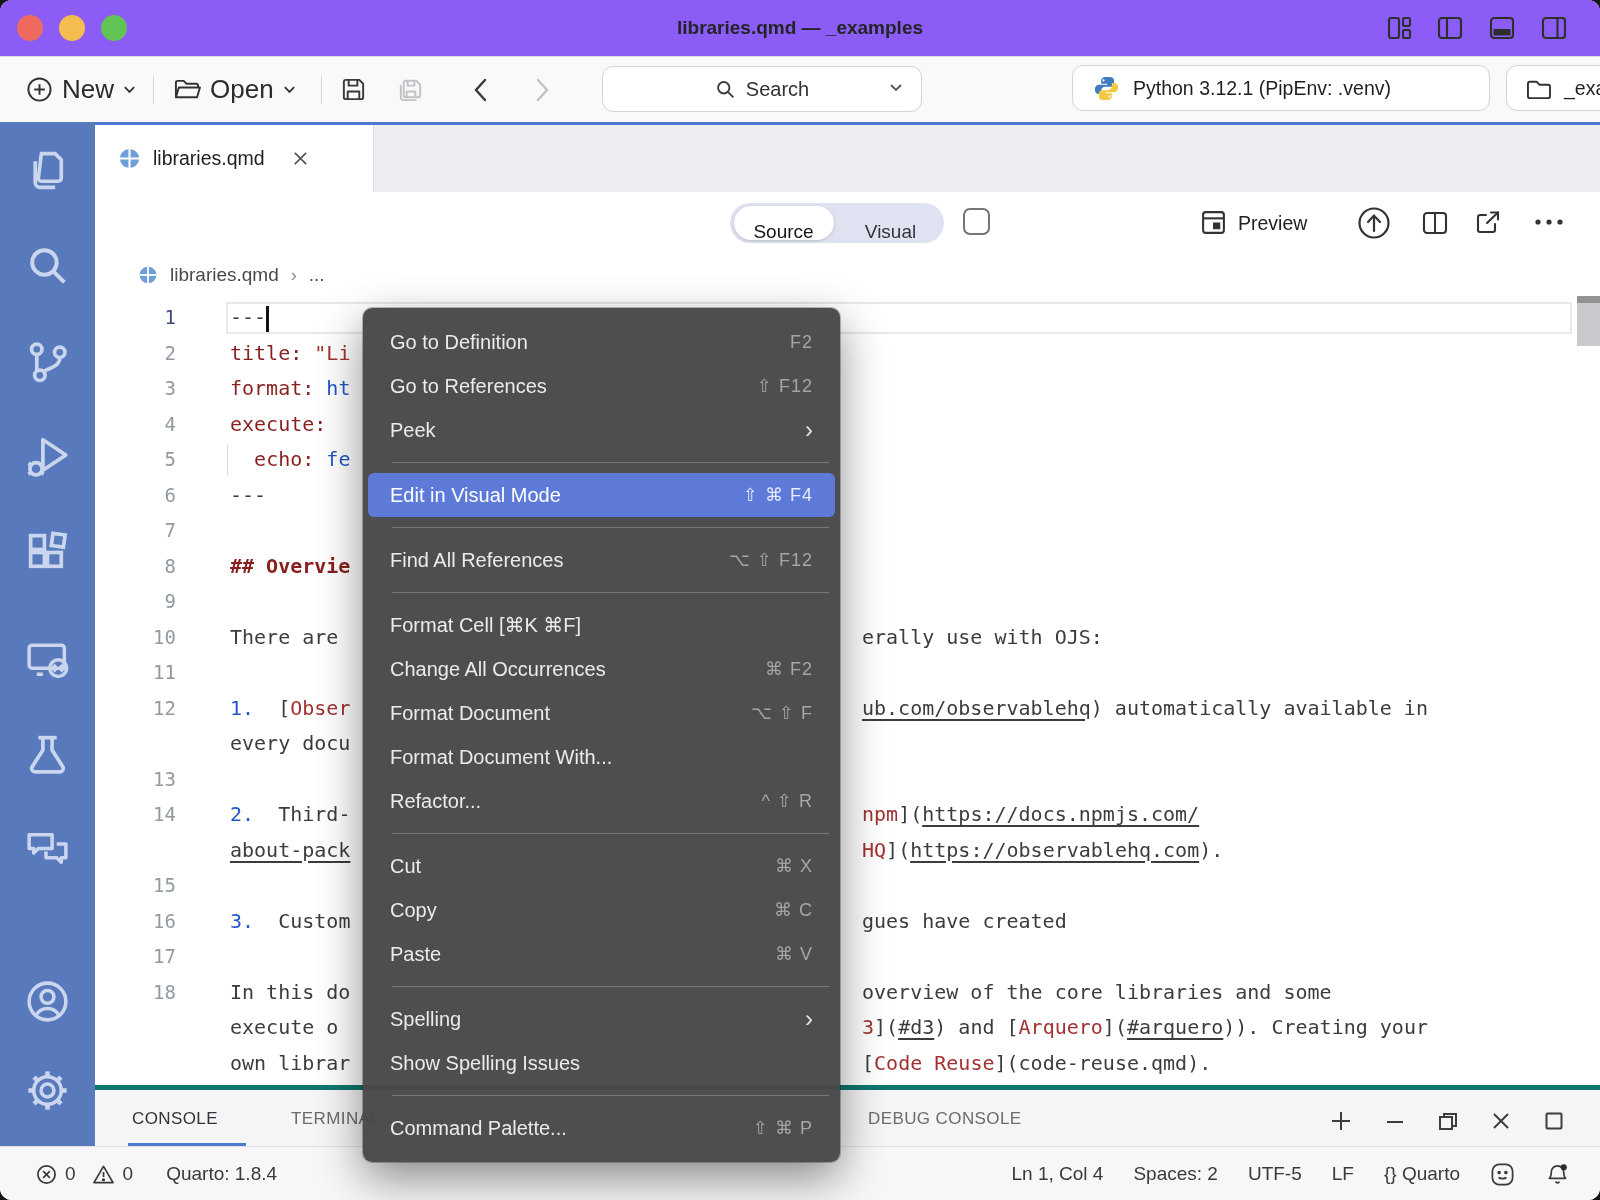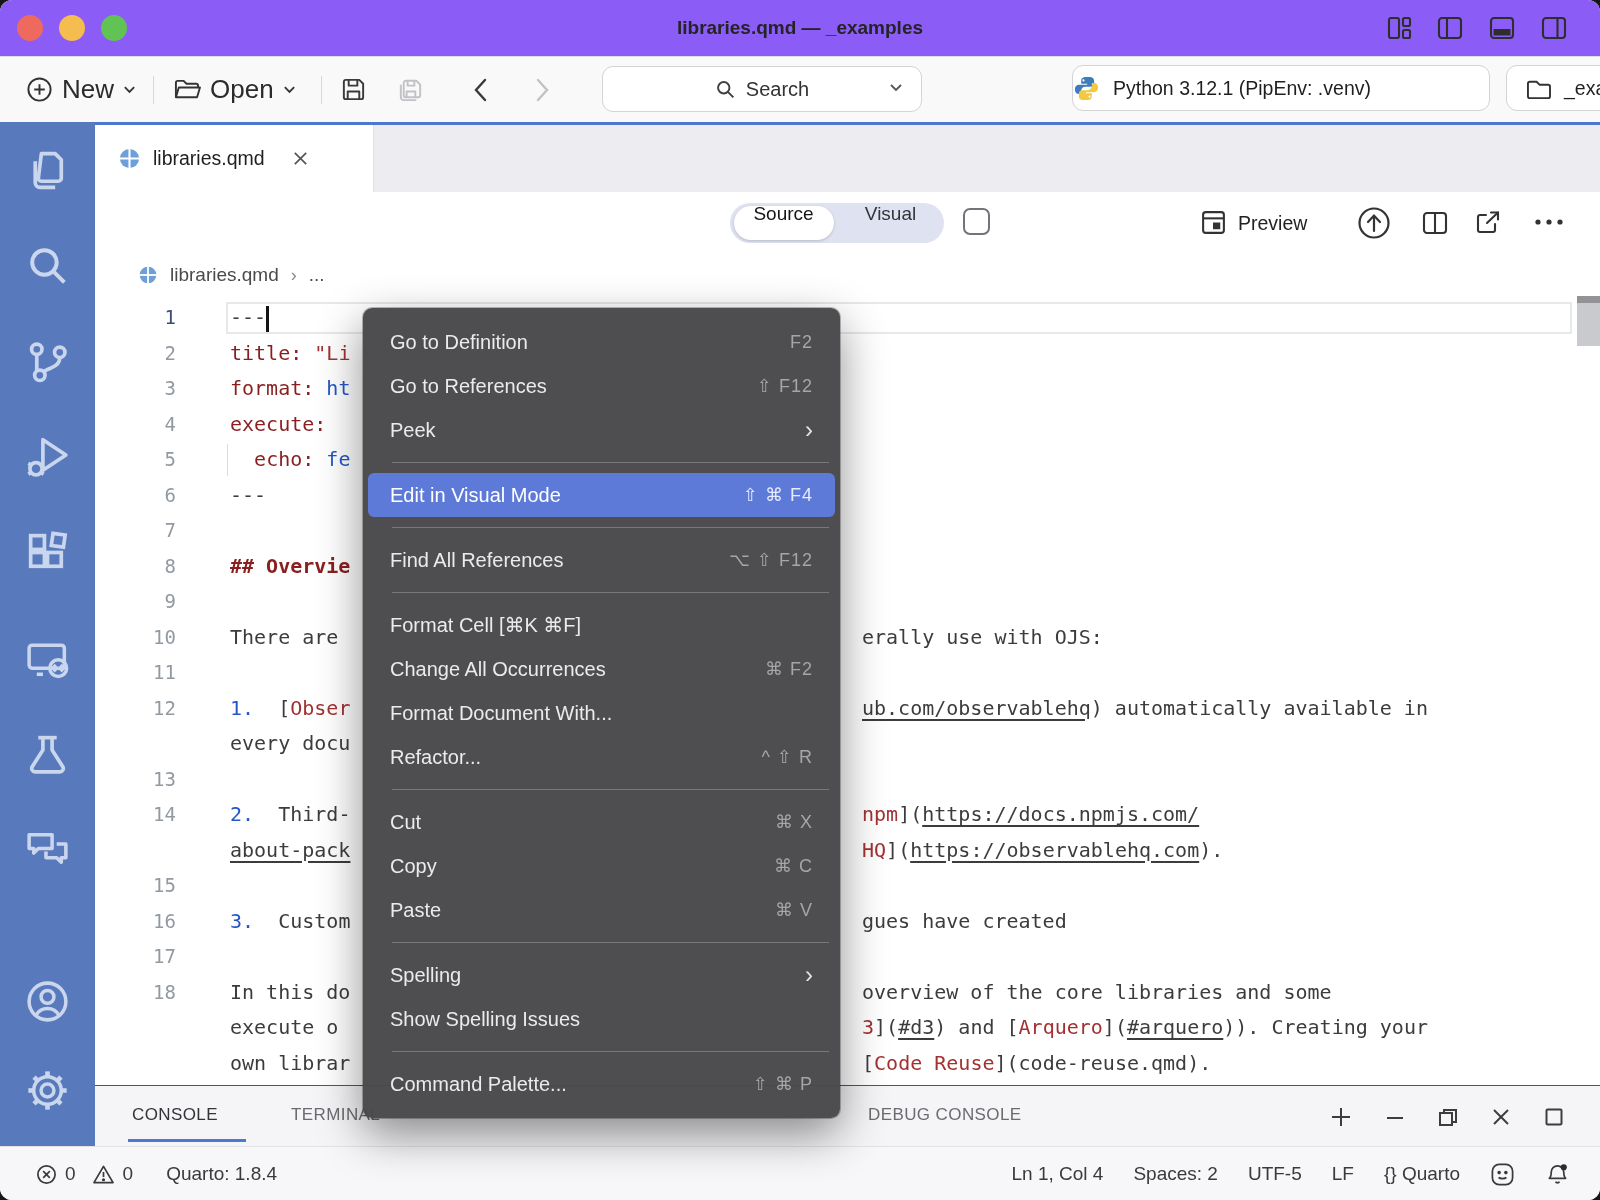--- a/index.html
+++ b/index.html
@@ -12,37 +12,37 @@
     font-size:19px;font-weight:600;color:#242424;}
   .tb-icon{position:absolute;top:14px;width:28px;height:28px;}
 
   
   .toolbar{position:absolute;left:0;top:57px;width:1600px;height:65px;background:#f9f9fa;border-bottom:1px solid #e0e0e3;}
   .tool-btn{position:absolute;top:0;height:65px;display:flex;align-items:center;gap:9px;color:#2b2b2b;font-size:26px;}
   .tool-div{position:absolute;top:19px;width:1px;height:28px;background:#d8d8dc;}
   .pill{position:absolute;background:#ffffff;border:1px solid #d3d3d8;border-radius:11px;display:flex;align-items:center;}
   .search-pill{left:602px;top:9px;width:318px;height:44px;justify-content:center;gap:10px;font-size:20px;color:#333;}
   .search-chev{position:absolute;right:18px;top:16px;}
-  .interp-pill{left:1072px;top:8px;width:418px;height:46px;gap:13px;font-size:19.5px;color:#1f1f1f;box-sizing:border-box;}
+  .interp-pill{left:1072px;top:8px;width:418px;height:46px;gap:13px;padding-left:20px;font-size:19.5px;color:#1f1f1f;box-sizing:border-box;}
   .ws-pill{left:1506px;top:8px;width:140px;height:46px;gap:12px;padding-left:18px;font-size:19.5px;color:#1f1f1f;box-sizing:border-box;}
 
   
   .activitybar{position:absolute;left:0;top:122px;width:95px;height:1024px;background:#587abc;}
   .act-icon{position:absolute;left:23px;width:49px;height:49px;opacity:.93;}
 
   
   .accent-line{position:absolute;left:95px;top:122px;width:1505px;height:3px;background:#4c78cf;}
   .tabbar{position:absolute;left:95px;top:125px;width:1505px;height:67px;background:#ececf1;}
   .tab-active{position:absolute;left:0;top:0;width:279px;height:67px;background:#ffffff;border-right:1px solid #dfdfe4;
     display:flex;align-items:center;gap:12px;padding-left:23px;box-sizing:border-box;font-size:19.5px;color:#1f1f1f;}
 
   
   .edtoolbar{position:absolute;left:95px;top:192px;width:1505px;height:62px;background:#fff;border-bottom:1px solid #ececf0;}
   .segctl{position:absolute;left:635px;top:11px;width:214px;height:40px;background:#dfe2f1;border-radius:20px;}
-  .seg{position:absolute;top:0;height:40px;display:flex;align-items:flex-start;justify-content:center;font-size:19px;}
+  .seg{position:absolute;top:0;height:40px;display:flex;align-items:flex-end;justify-content:center;font-size:19px;}
   .seg-src{left:0;width:107px;}
   .seg-src .seg-bg{position:absolute;left:4px;top:3px;width:100px;height:34px;background:#fff;border-radius:17px;box-shadow:0 1px 3px rgba(0,0,0,.18);}
   .seg-label{position:relative;color:#16161a;}
   .seg-vis{left:107px;width:107px;color:#34343a;}
   .checkbox{position:absolute;left:868px;top:16px;width:27px;height:27px;border:2px solid #73737c;border-radius:7px;background:#fff;box-sizing:border-box;}
   .ed-label{position:absolute;top:0;height:62px;display:flex;align-items:center;font-size:19.5px;color:#222;}
   .ed-icon{position:absolute;}
 
   
   .breadcrumb{position:absolute;left:95px;top:254px;width:1505px;height:42px;background:#fff;display:flex;align-items:center;
@@ -58,21 +58,21 @@
     font-family:"DejaVu Sans Mono",monospace;font-size:19px;color:#9199a1;}
   .gutter-num.active{color:#3f4c77;}
   .code-frag{position:absolute;height:35.5px;line-height:35.5px;font-family:"DejaVu Sans Mono",monospace;font-size:20px;white-space:pre;}
   .tk.fg{color:#3c3c3c;} .tk.key{color:#8a1f1f;} .tk.str{color:#a33131;} .tk.val{color:#2456c9;}
   .tk.num{color:#2456c9;} .tk.head{color:#8a1f1f;font-weight:bold;}
   .tk.u{text-decoration:underline;text-underline-offset:4px;text-decoration-thickness:1.5px;}
   .scroll-marker{position:absolute;left:1482px;top:296px;width:23px;height:7px;background:#6f6f73;opacity:.75;}
   .scroll-thumb{position:absolute;left:1482px;top:303px;width:23px;height:43px;background:#c9cacd;}
 
   
-  .panel{position:absolute;left:95px;top:1085px;width:1505px;height:61px;background:#f5f5f8;border-top:1px solid #0f766e;}
+  .panel{position:absolute;left:95px;top:1085px;width:1505px;height:61px;background:#f5f5f8;border-top:5px solid #0f766e;}
   .panel-tab{position:absolute;top:0;height:58px;display:flex;align-items:center;font-size:17px;letter-spacing:.4px;color:#6b6b70;}
   .panel-tab.active{color:#333338;}
   .panel-underline{position:absolute;top:53px;height:3px;background:#4a79d2;}
   .panel-icon{position:absolute;top:19px;width:24px;height:24px;}
 
   
   .statusbar{position:absolute;left:0;top:1146px;width:1600px;height:54px;background:#f7f7f9;border-top:1px solid #e2e2e5;
     font-size:19px;color:#3a3a3a;}
   .sb-left{position:absolute;left:36px;top:0;height:54px;display:flex;align-items:center;gap:13px;}
   .sb-right{position:absolute;right:30px;top:0;height:54px;display:flex;align-items:center;gap:30px;}
@@ -551,20 +551,24 @@
       </div>
       <div class="msep"></div>
       <div class="mi">
         <span>Format Cell [⌘K ⌘F]</span>
       </div>
       <div class="mi">
         <span>Change All Occurrences</span>
         <span class="sc">⌘ F2</span>
       </div>
       <div class="mi">
+        <span>Format Document</span>
+        <span class="sc">⌥ ⇧ F</span>
+      </div>
+      <div class="mi">
         <span>Format Document With...</span>
       </div>
       <div class="mi">
         <span>Refactor...</span>
         <span class="sc">^ ⇧ R</span>
       </div>
       <div class="msep"></div>
       <div class="mi">
         <span>Cut</span>
         <span class="sc">⌘ X</span>

